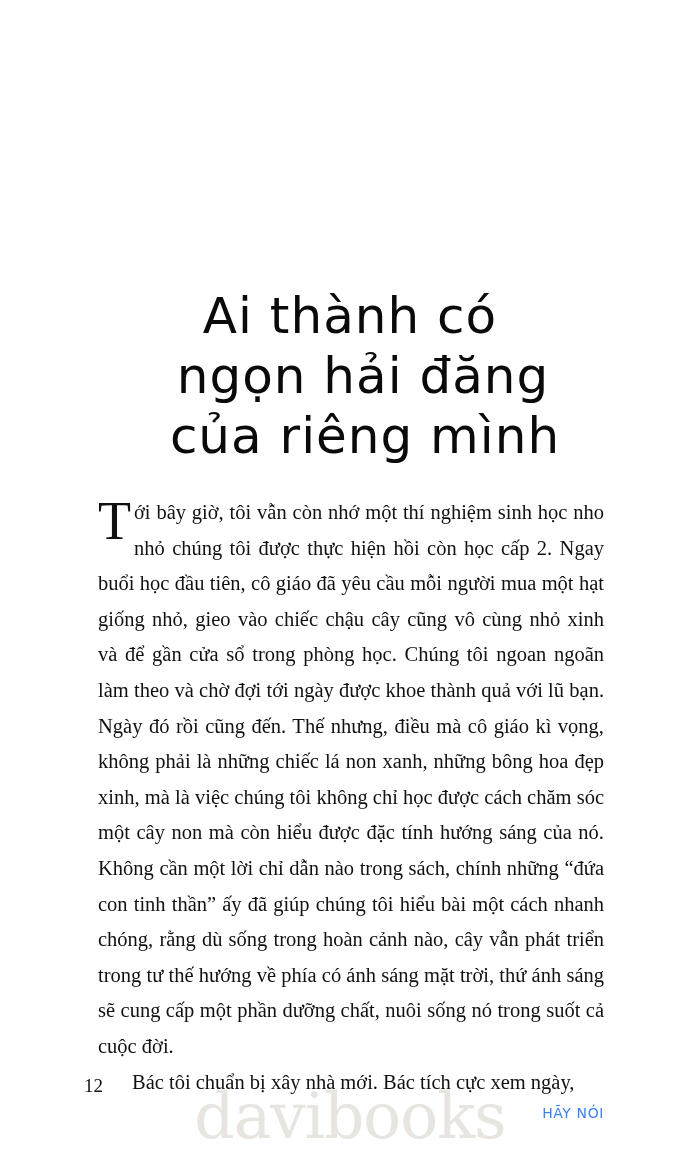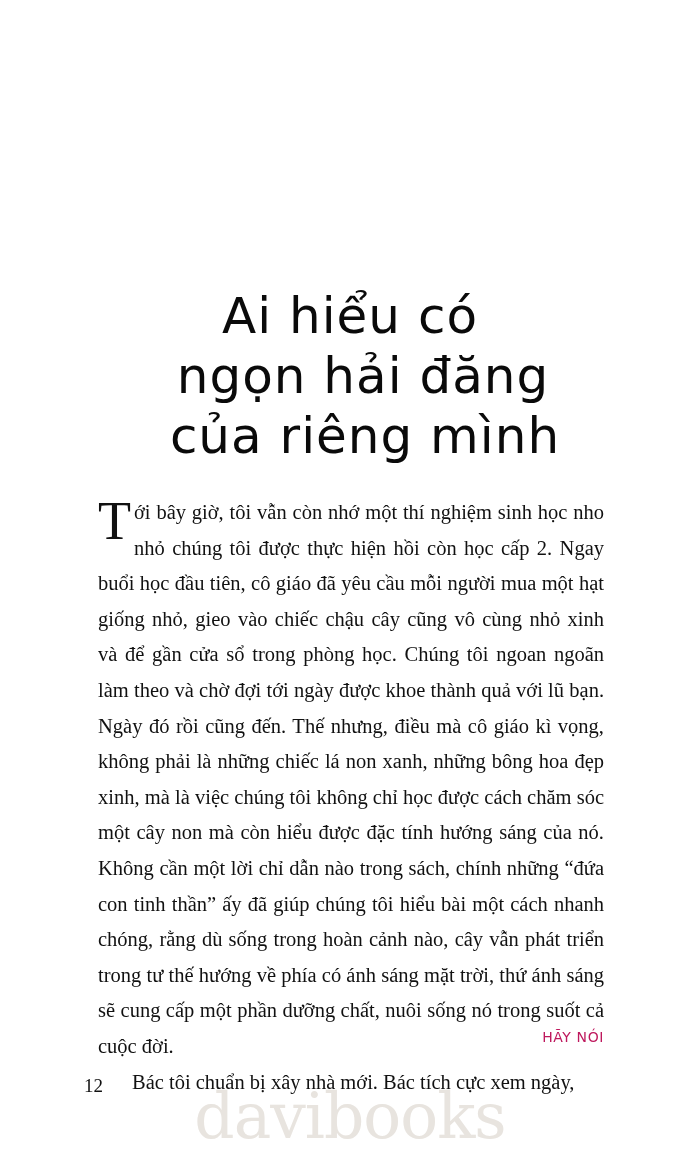--- a/index.html
+++ b/index.html
@@ -80,25 +80,25 @@
     position: absolute;
     left: 84px;
     top: 1075px;
     font-size: 19px;
     color: #111111;
     font-family: "Liberation Serif", serif;
   }
   .running-head {
     position: absolute;
     right: 96px;
-    top: 1029px;
+    top: 1105px;
     font-size: 14px;
     letter-spacing: 0.6px;
     font-family: "DejaVu Sans", sans-serif;
-    color: #be185d;
+    color: #3b82f6;
   }
 
   
   .watermark {
     position: absolute;
     left: 0;
     top: 1040px;
     width: 700px;
     text-align: center;
     pointer-events: none;
@@ -122,21 +122,21 @@
     color: #3b82f6;
     letter-spacing: 1px;
   }
 </style>
 </head>
 <body>
 
 <div class="page">
 
   <h1 class="chapter-title">
-    <span class="tline l1">Ai hiểu có</span>
+    <span class="tline l1">Ai thành có</span>
     <span class="tline l2">ngọn hải đăng</span>
     <span class="tline l3">của riêng mình</span>
   </h1>
 
   <div class="body-copy">
     <p class="first"><span class="dropcap">T</span><span>ới bây giờ, tôi vẫn còn nhớ một thí nghiệm sinh học nho nhỏ chúng tôi được thực hiện hồi còn học cấp 2. Ngay buổi học đầu tiên, cô giáo đã yêu cầu mỗi người mua một hạt giống nhỏ, gieo vào chiếc chậu cây cũng vô cùng nhỏ xinh và để gần cửa sổ trong phòng học. Chúng tôi ngoan ngoãn làm theo và chờ đợi tới ngày được khoe thành quả với lũ bạn. Ngày đó rồi cũng đến. Thế nhưng, điều mà cô giáo kì vọng, không phải là những chiếc lá non xanh, những bông hoa đẹp xinh, mà là việc chúng tôi không chỉ học được cách chăm sóc một cây non mà còn hiểu được đặc tính hướng sáng của nó. Không cần một lời chỉ dẫn nào trong sách, chính những “đứa con tinh thần” ấy đã giúp chúng tôi hiểu bài một cách nhanh chóng, rằng dù sống trong hoàn cảnh nào, cây vẫn phát triển trong tư thế hướng về phía có ánh sáng mặt trời, thứ ánh sáng sẽ cung cấp một phần dưỡng chất, nuôi sống nó trong suốt cả cuộc đời.</span></p>
     <p class="indent">Bác tôi chuẩn bị xây nhà mới. Bác tích cực xem ngày,</p>
   </div>
 
   <div class="watermark">

